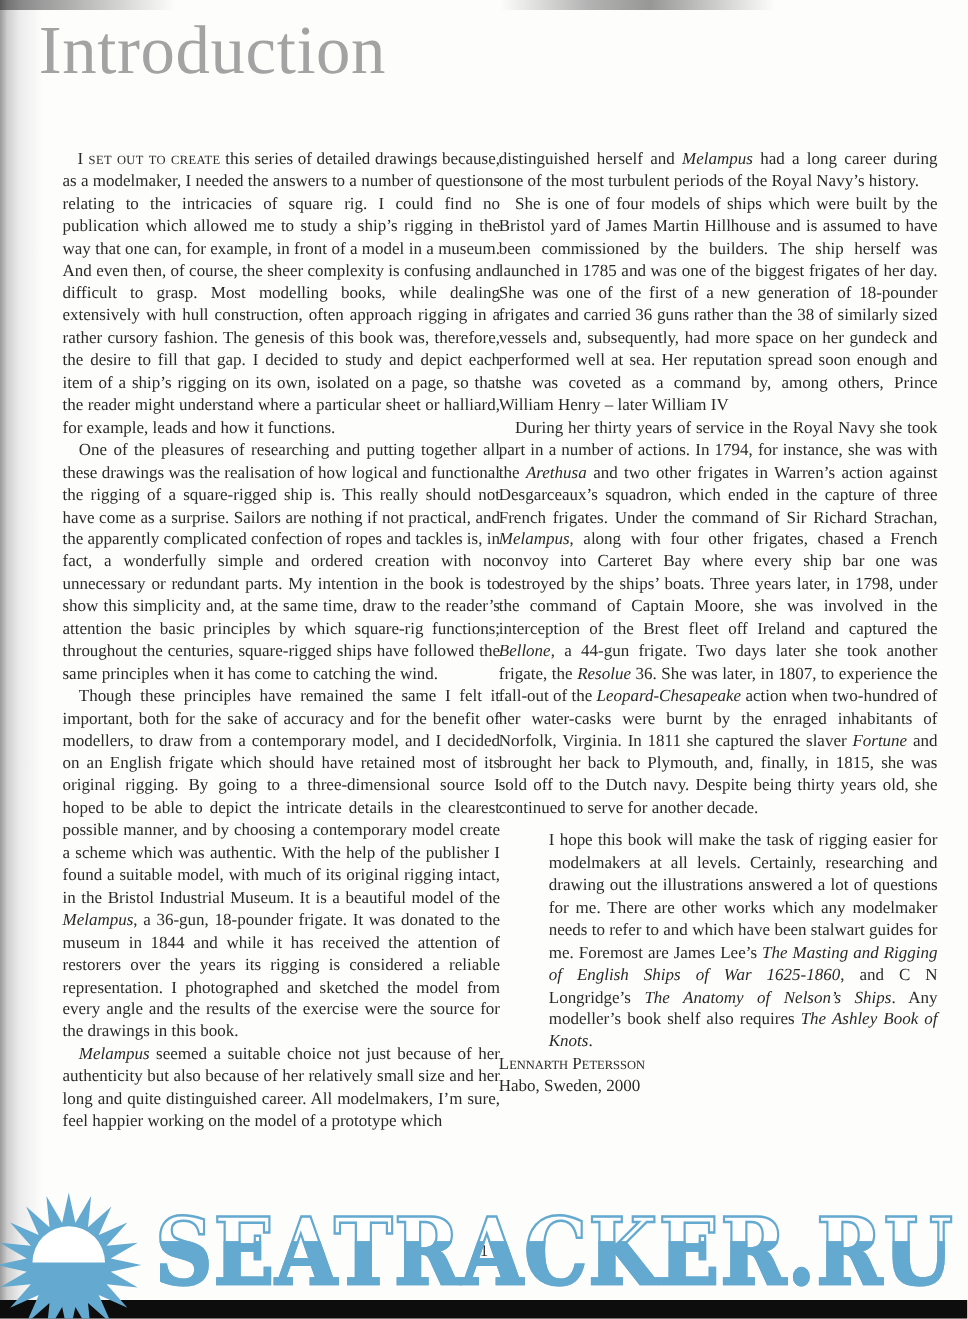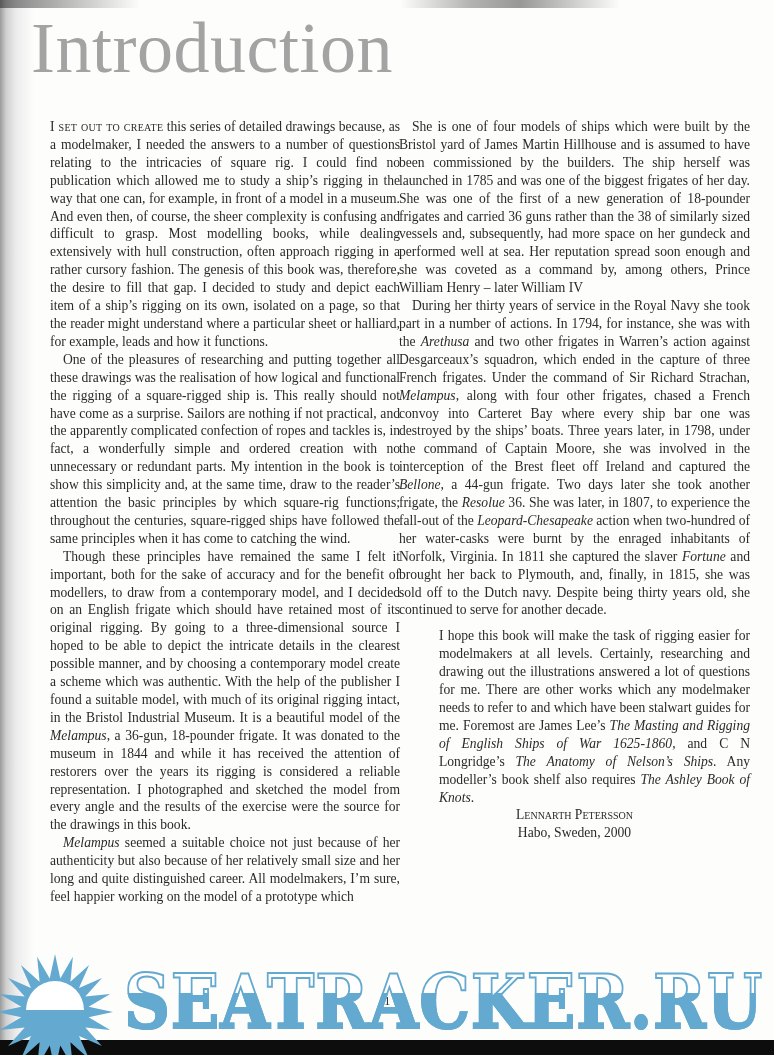--- a/index.html
+++ b/index.html
@@ -22,36 +22,36 @@
       background:linear-gradient(to right, #222 0px, #555 40px, rgba(255,255,255,0) 140px, rgba(255,255,255,0) 400px, #777 470px, #444 520px, rgba(255,255,255,0) 620px);
       opacity:0.55;
     }
     .bottom-band {
       position:absolute; left:0; top:1040px; width:774px; height:15px;
       background:#0d0d0d;
     }
     .title {
       position:absolute; left:31px; top:12px; margin:0;
       font-family:"Liberation Serif", "DejaVu Serif", serif;
-      font-size:72px; font-weight:normal; letter-spacing:0.5px;
+      font-size:55px; font-weight:normal; letter-spacing:0.5px;
       color:#a3a3a3; line-height:1;
     }
     .col {
       position:absolute; top:118px; width:350px;
       font-size:13.6px; line-height:17.9px; text-align:justify;
       hyphens:none;
     }
     .col-left { left:50px; }
     .col-right { left:399px; width:351px; top:118px; }
     .col p { margin:0; text-indent:13px; }
     .col p.noindent { text-indent:0; }
     .col p.gap { margin-top:8px;margin-left:40px; }
-    .sc { font-variant:small-caps; letter-spacing:0.3px; }
+    .sc { font-variant:small-caps; letter-spacing:0.3px;margin-left:12px; }
     .signature {
-      text-align:center; margin-top:20px; text-indent:0 !important;
+      text-align:left; margin-top:20px; text-indent:0 !important;
     }
     .signature .name { font-variant:small-caps; display:block; }
     .page-number {
       position:absolute; left:384px; top:993px; font-size:13px; color:#333;
     }
     .watermark {
       position:absolute; left:0; top:940px; width:774px; height:115px;
     }
     .wm-text {
       position:absolute; left:124px; top:965px;
@@ -75,20 +75,21 @@
   <h1 class="title">Introduction</h1>
 
   <div class="col col-left">
     <p class="noindent"><span class="sc">I set out to create</span><span> this series of detailed drawings because, as a modelmaker, I needed the answers to a number of questions relating to the intricacies of square rig. I could find no publication which allowed me to study a ship’s rigging in the way that one can, for example, in front of a model in a museum. And even then, of course, the sheer complexity is confusing and difficult to grasp. Most modelling books, while dealing extensively with hull construction, often approach rigging in a rather cursory fashion. The genesis of this book was, therefore, the desire to fill that gap. I decided to study and depict each item of a ship’s rigging on its own, isolated on a page, so that the reader might understand where a particular sheet or halliard, for example, leads and how it functions.</span></p>
     <p>One of the pleasures of researching and putting together all these drawings was the realisation of how logical and functional the rigging of a square-rigged ship is. This really should not have come as a surprise. Sailors are nothing if not practical, and the apparently complicated confection of ropes and tackles is, in fact, a wonderfully simple and ordered creation with no unnecessary or redundant parts. My intention in the book is to show this simplicity and, at the same time, draw to the reader’s attention the basic principles by which square-rig functions; throughout the centuries, square-rigged ships have followed the same principles when it has come to catching the wind.</p>
     <p><span>Though these principles have remained the same I felt it important, both for the sake of accuracy and for the benefit of modellers, to draw from a contemporary model, and I decided on an English frigate which should have retained most of its original rigging. By going to a three-dimensional source I hoped to be able to depict the intricate details in the clearest possible manner, and by choosing a contemporary model create a scheme which was authentic. With the help of the publisher I found a suitable model, with much of its original rigging intact, in the Bristol Industrial Museum. It is a beautiful model of the </span><em>Melampus</em><span>, a 36-gun, 18-pounder frigate. It was donated to the museum in 1844 and while it has received the attention of restorers over the years its rigging is considered a reliable representation. I photographed and sketched the model from every angle and the results of the exercise were the source for the drawings in this book.</span></p>
     <p><em>Melampus</em><span> seemed a suitable choice not just because of her authenticity but also because of her relatively small size and her long and quite distinguished career. All modelmakers, I’m sure, feel happier working on the model of a prototype which</span></p>
   </div>
 
   <div class="col col-right">
+    <p class="noindent"><span>distinguished herself and </span><em>Melampus</em><span> had a long career during one of the most turbulent periods of the Royal Navy’s history.</span></p>
     <p>She is one of four models of ships which were built by the Bristol yard of James Martin Hillhouse and is assumed to have been commissioned by the builders. The ship herself was launched in 1785 and was one of the biggest frigates of her day. She was one of the first of a new generation of 18-pounder frigates and carried 36 guns rather than the 38 of similarly sized vessels and, subsequently, had more space on her gundeck and performed well at sea. Her reputation spread soon enough and she was coveted as a command by, among others, Prince William Henry – later William IV</p>
     <p><span>During her thirty years of service in the Royal Navy she took part in a number of actions. In 1794, for instance, she was with the </span><em>Arethusa</em><span> and two other frigates in Warren’s action against Desgarceaux’s squadron, which ended in the capture of three French frigates. Under the command of Sir Richard Strachan, </span><em>Melampus</em><span>, along with four other frigates, chased a French convoy into Carteret Bay where every ship bar one was destroyed by the ships’ boats. Three years later, in 1798, under the command of Captain Moore, she was involved in the interception of the Brest fleet off Ireland and captured the </span><em>Bellone</em><span>, a 44-gun frigate. Two days later she took another frigate, the </span><em>Resolue</em><span> 36. She was later, in 1807, to experience the fall-out of the </span><em>Leopard-Chesapeake</em><span> action when two-hundred of her water-casks were burnt by the enraged inhabitants of Norfolk, Virginia. In 1811 she captured the slaver </span><em>Fortune</em><span> and brought her back to Plymouth, and, finally, in 1815, she was sold off to the Dutch navy. Despite being thirty years old, she continued to serve for another decade.</span></p>
     <p class="noindent gap"><span>I hope this book will make the task of rigging easier for modelmakers at all levels. Certainly, researching and drawing out the illustrations answered a lot of questions for me. There are other works which any modelmaker needs to refer to and which have been stalwart guides for me. Foremost are James Lee’s </span><em>The Masting and Rigging of English Ships of War 1625-1860</em><span>, and C N Longridge’s </span><em>The Anatomy of Nelson’s Ships</em><span>. Any modeller’s book shelf also requires </span><em>The Ashley Book of Knots</em><span>.</span></p>
     <p class="signature">
       <span class="name">Lennarth Petersson</span>
       <span>Habo, Sweden, 2000</span>
     </p>
   </div>
 
   <div class="page-number">1</div>

